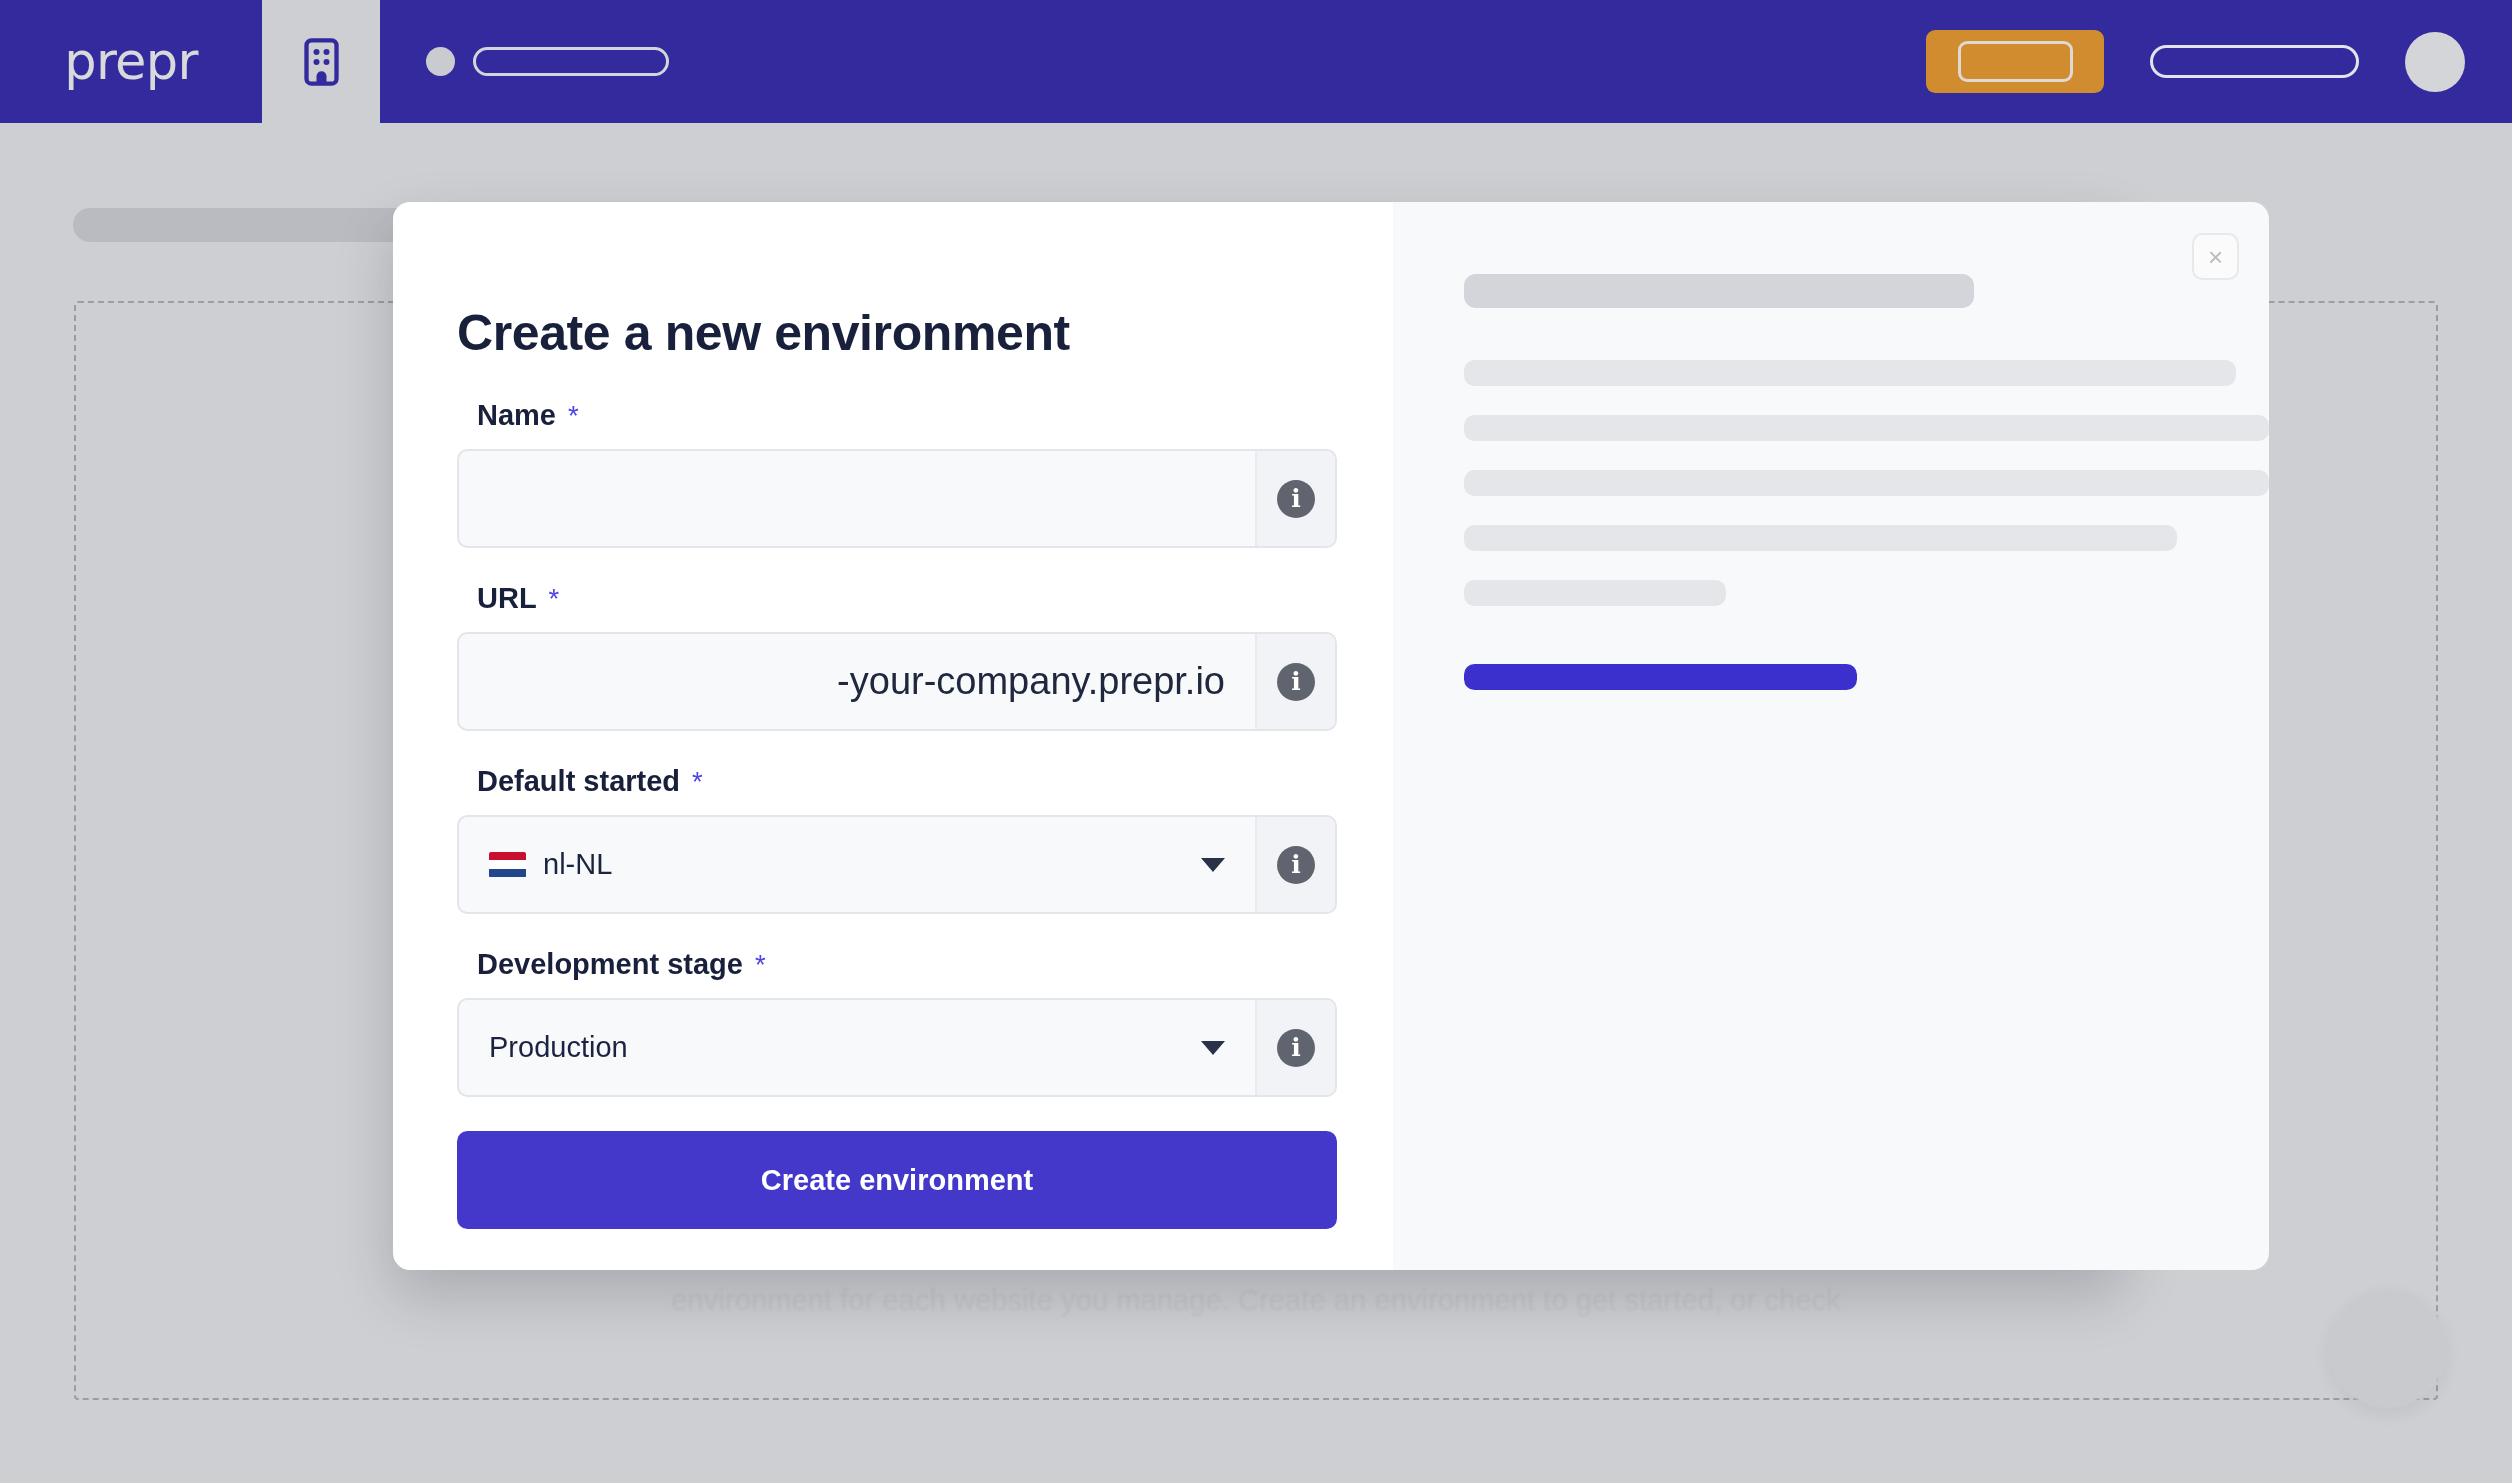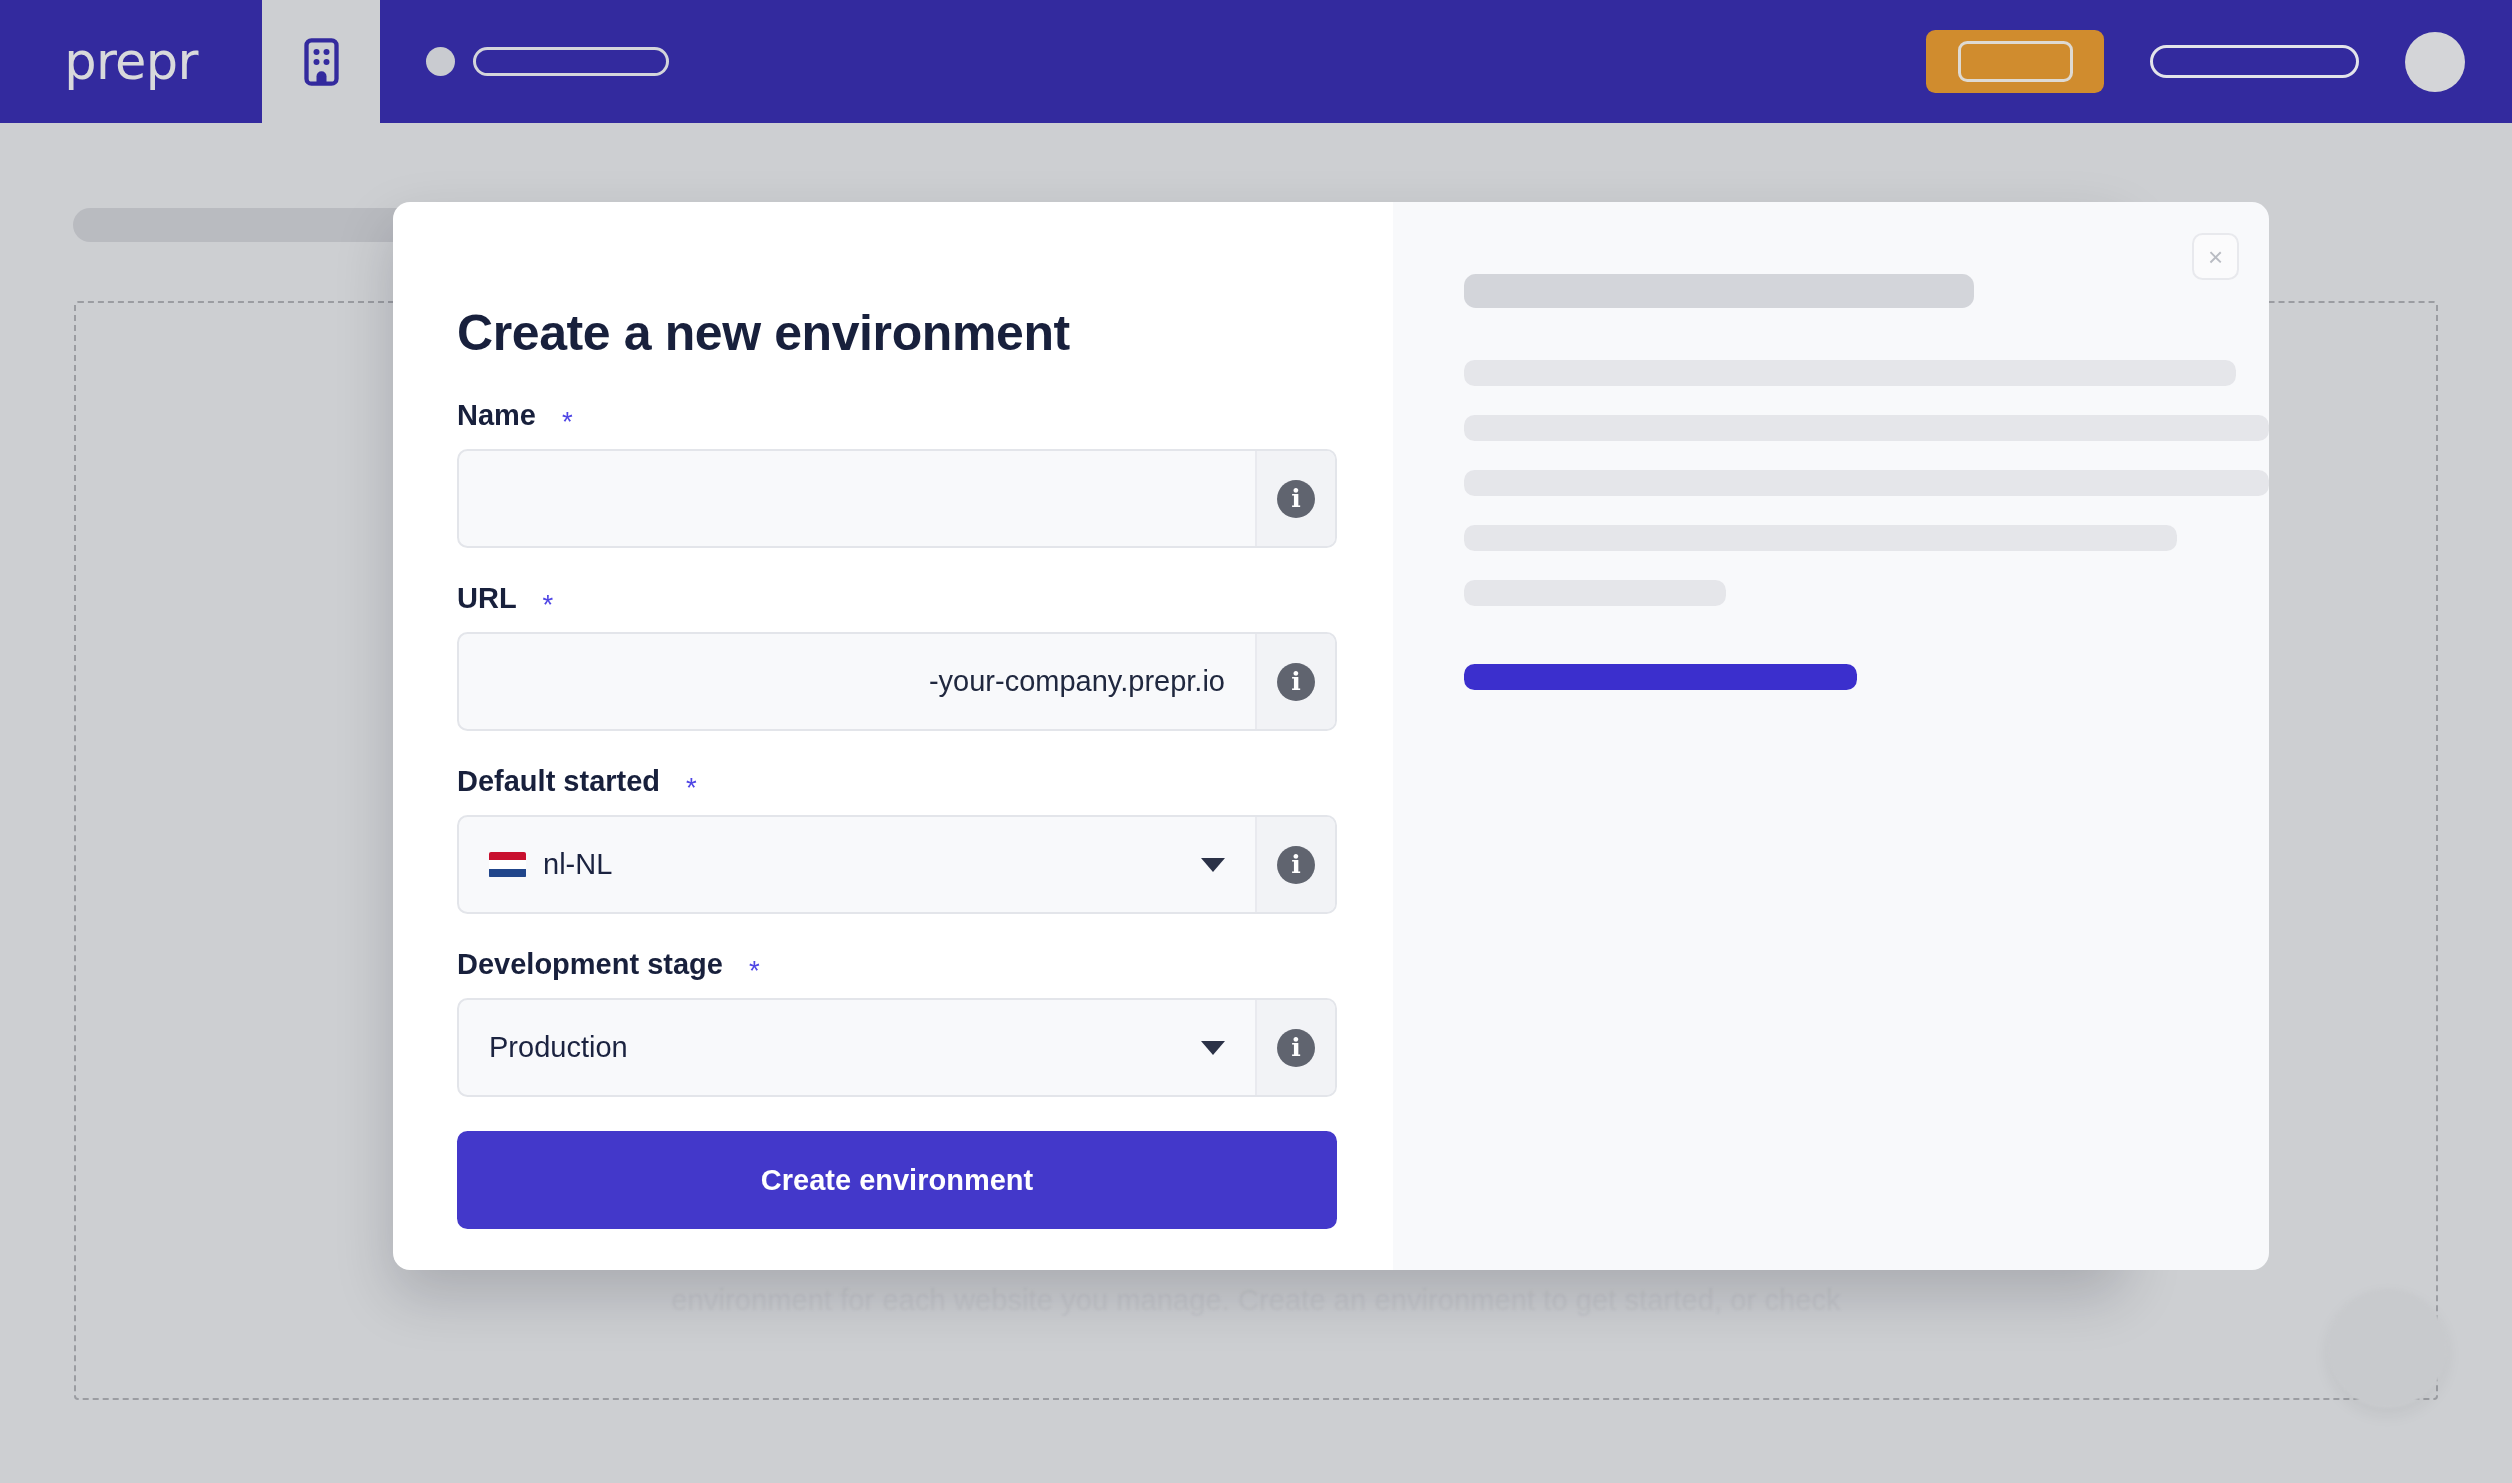--- a/index.html
+++ b/index.html
@@ -81,38 +81,38 @@
     position: relative; padding: 72px 0 0 71px;
   }
 
   .modal-title {
     font-size: 50px; font-weight: 700; color: #18203c; letter-spacing: -0.4px;
     margin-bottom: 37px;
   }
 
   .field { margin-bottom: 34px; }
   .field-label {
-    display: flex; align-items: flex-end; gap: 26px; margin-bottom: 17px;
+    display: flex; align-items: flex-start; gap: 12px; margin-bottom: 17px; margin-left: 20px;
   }
   .field-label-text { font-size: 29px; font-weight: 700; color: #18203c; }
   .req-star {
     color: #4f46e5; font-size: 27.5px; line-height: 1; transform: translateY(2.6px);
   }
 
   .control {
     display: flex; align-items: stretch; width: 880px; height: 99px;
     border: 2px solid #e3e5ea; border-radius: 10.5px; background: #f8f9fb;
     overflow: hidden;
   }
   .control-body {
     flex: 1; display: flex; align-items: center; padding: 0 30px;
     font-size: 29px; color: #1b2340; position: relative;
   }
   .control-body.right { justify-content: flex-end; }
-  .suffix-text { color: #20283f; font-size: 29px; }
+  .suffix-text { color: #20283f; font-size: 38px; }
   .control-info {
     width: 80px; background: #f2f3f6;
     display: flex; align-items: center; justify-content: center;
     border-left: 2px solid #e9eaef;
   }
   .info-icon {
     width: 38px; height: 38px; border-radius: 50%; background: #60646f;
     color: #fff; font-size: 25px; font-weight: 700;
     display: flex; align-items: center; justify-content: center;
     font-family: "DejaVu Serif", serif; line-height: 1;

